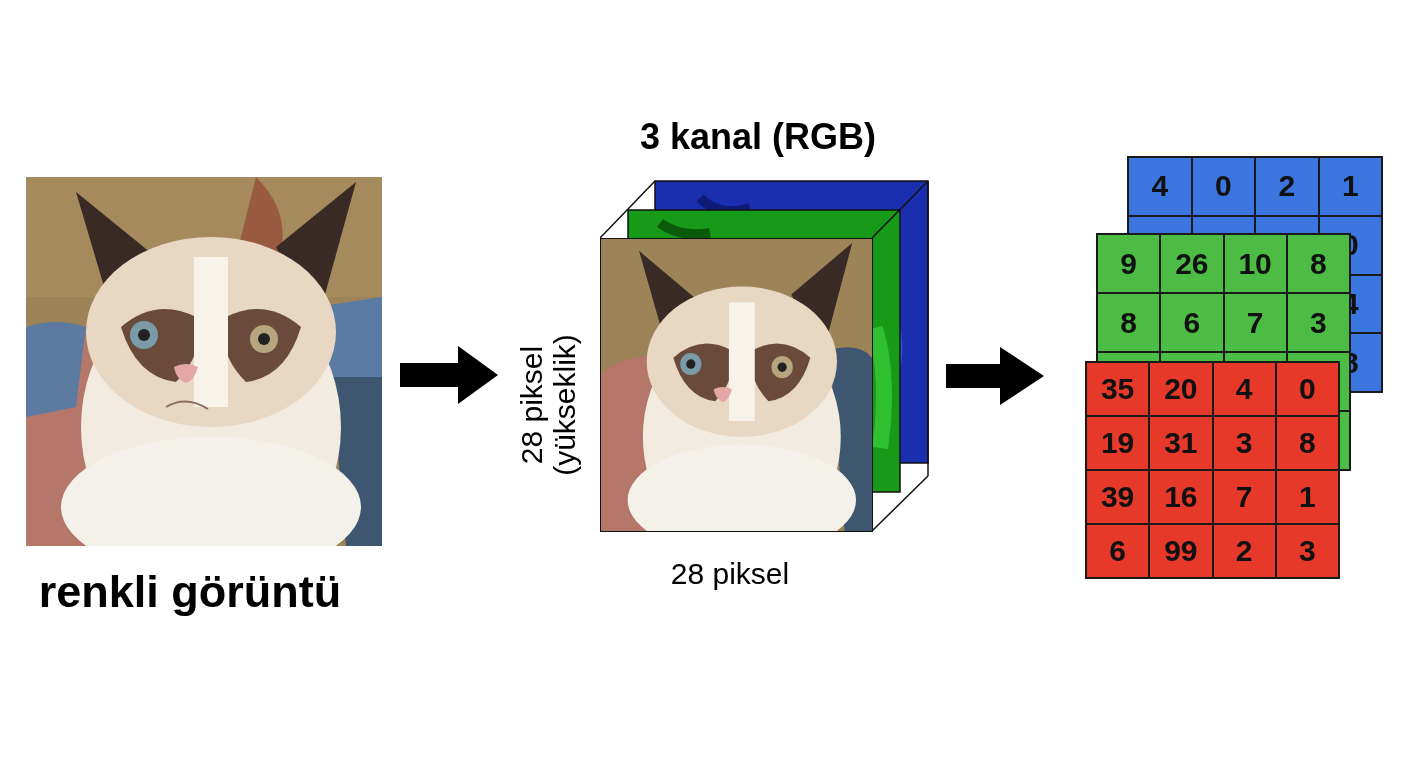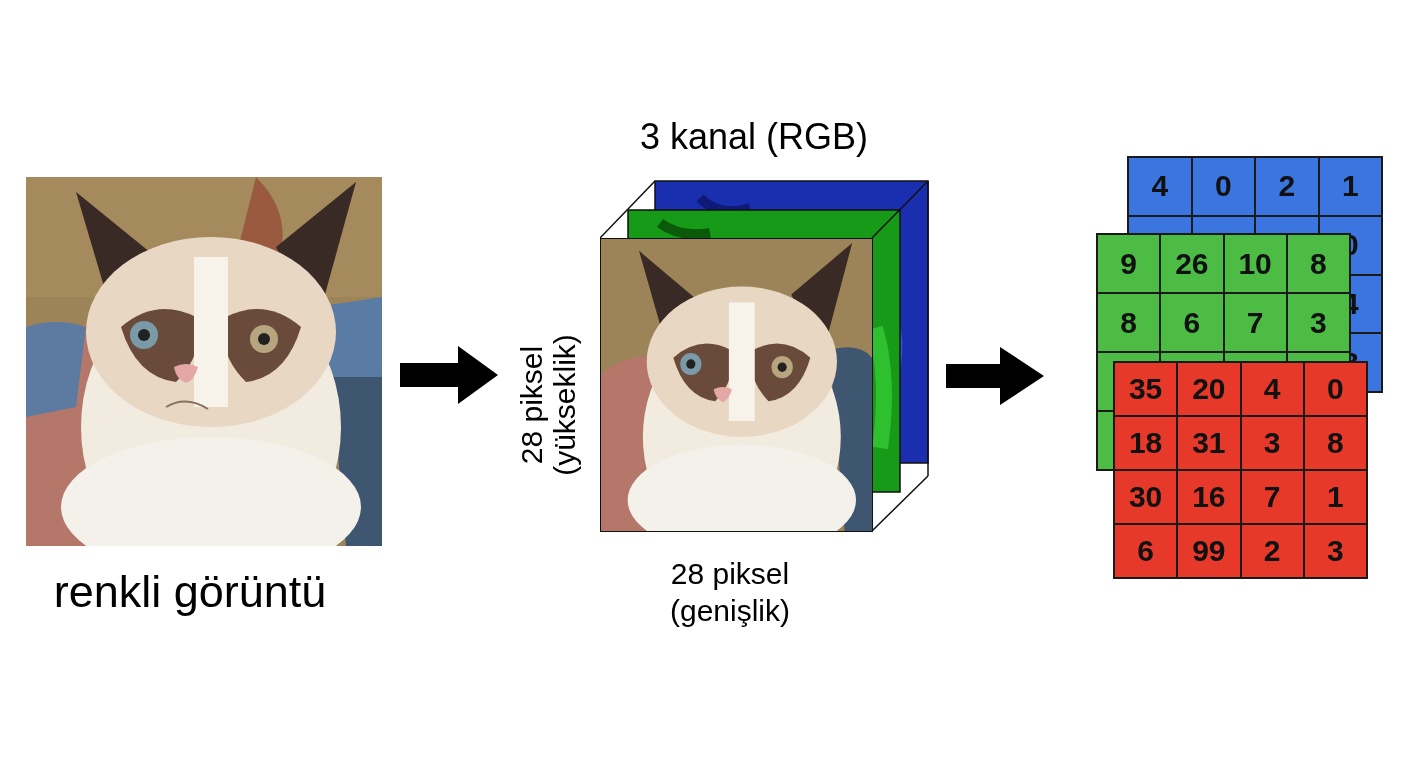--- a/index.html
+++ b/index.html
@@ -1,21 +1,21 @@
 <!DOCTYPE html>
 <html><head>
 <meta charset="utf-8">
 <style>
   html, body { margin:0; padding:0; }
   body { width:1408px; height:768px; background:#ffffff; position:relative; overflow:hidden;
          font-family:"Liberation Sans", sans-serif; color:#000; }
   .abs { position:absolute; }
   .cat-img { position:absolute; overflow:hidden; }
   .cat-img svg { width:100%; height:100%; display:block; }
-  .label-bold { font-weight:normal; text-align:center; }
+  .label-bold { font-weight:bold; text-align:center; }
   .arrow svg { display:block; }
   .matrix { position:absolute; display:grid; grid-template-columns:repeat(4,1fr); grid-template-rows:repeat(4,1fr);
             border:1.5px solid #1a1a1a; box-sizing:border-box; }
   .matrix .cell { border:1px solid #1a1a1a; display:flex; align-items:center; justify-content:center;
                   font-weight:bold; font-size:30px; color:#111; }
 </style>
 </head>
 <body>
 
 <div class="cat-img" style="left:26px;top:177px;width:356px;height:369px;">
@@ -94,21 +94,20 @@
   </div>
 </div>
 
 <div class="abs" style="left:430px;top:370px;width:240px;height:70px;transform:rotate(-90deg);transform-origin:center;text-align:center;font-size:30px;line-height:33px;">
   <div>28 piksel</div>
   <div>(yükseklik)</div>
 </div>
 
 <div class="abs" style="left:630px;top:555px;width:200px;text-align:center;font-size:30px;line-height:37px;">
   <div>28 piksel</div>
-  <div>(genişlik)</div>
 </div>
 
 <div class="abs arrow" style="left:946px;top:347px;">
   <svg width="98" height="58" viewBox="0 0 98 58">
     <polygon points="0,17 54,17 54,0 98,29 54,58 54,41 0,41" fill="#000"></polygon>
   </svg>
 </div>
 
 <div class="matrix" style="left:1127px;top:156px;width:256px;height:237px;background:#3a75e0;">
   <div class="cell">4</div>
@@ -141,30 +140,30 @@
   <div class="cell"></div>
   <div class="cell"></div>
   <div class="cell"></div>
   <div class="cell">9</div>
   <div class="cell"></div>
   <div class="cell"></div>
   <div class="cell"></div>
   <div class="cell">2</div>
 </div>
 
-<div class="matrix" style="left:1113px;top:361px;width:255px;height:218px;background:#e6392a;">
+<div class="matrix" style="left:1085px;top:361px;width:255px;height:218px;background:#e6392a;">
   <div class="cell">35</div>
   <div class="cell">20</div>
   <div class="cell">4</div>
   <div class="cell">0</div>
-  <div class="cell">18</div>
+  <div class="cell">19</div>
   <div class="cell">31</div>
   <div class="cell">3</div>
   <div class="cell">8</div>
-  <div class="cell">30</div>
+  <div class="cell">39</div>
   <div class="cell">16</div>
   <div class="cell">7</div>
   <div class="cell">1</div>
   <div class="cell">6</div>
   <div class="cell">99</div>
   <div class="cell">2</div>
   <div class="cell">3</div>
 </div>
 
 </body></html>

